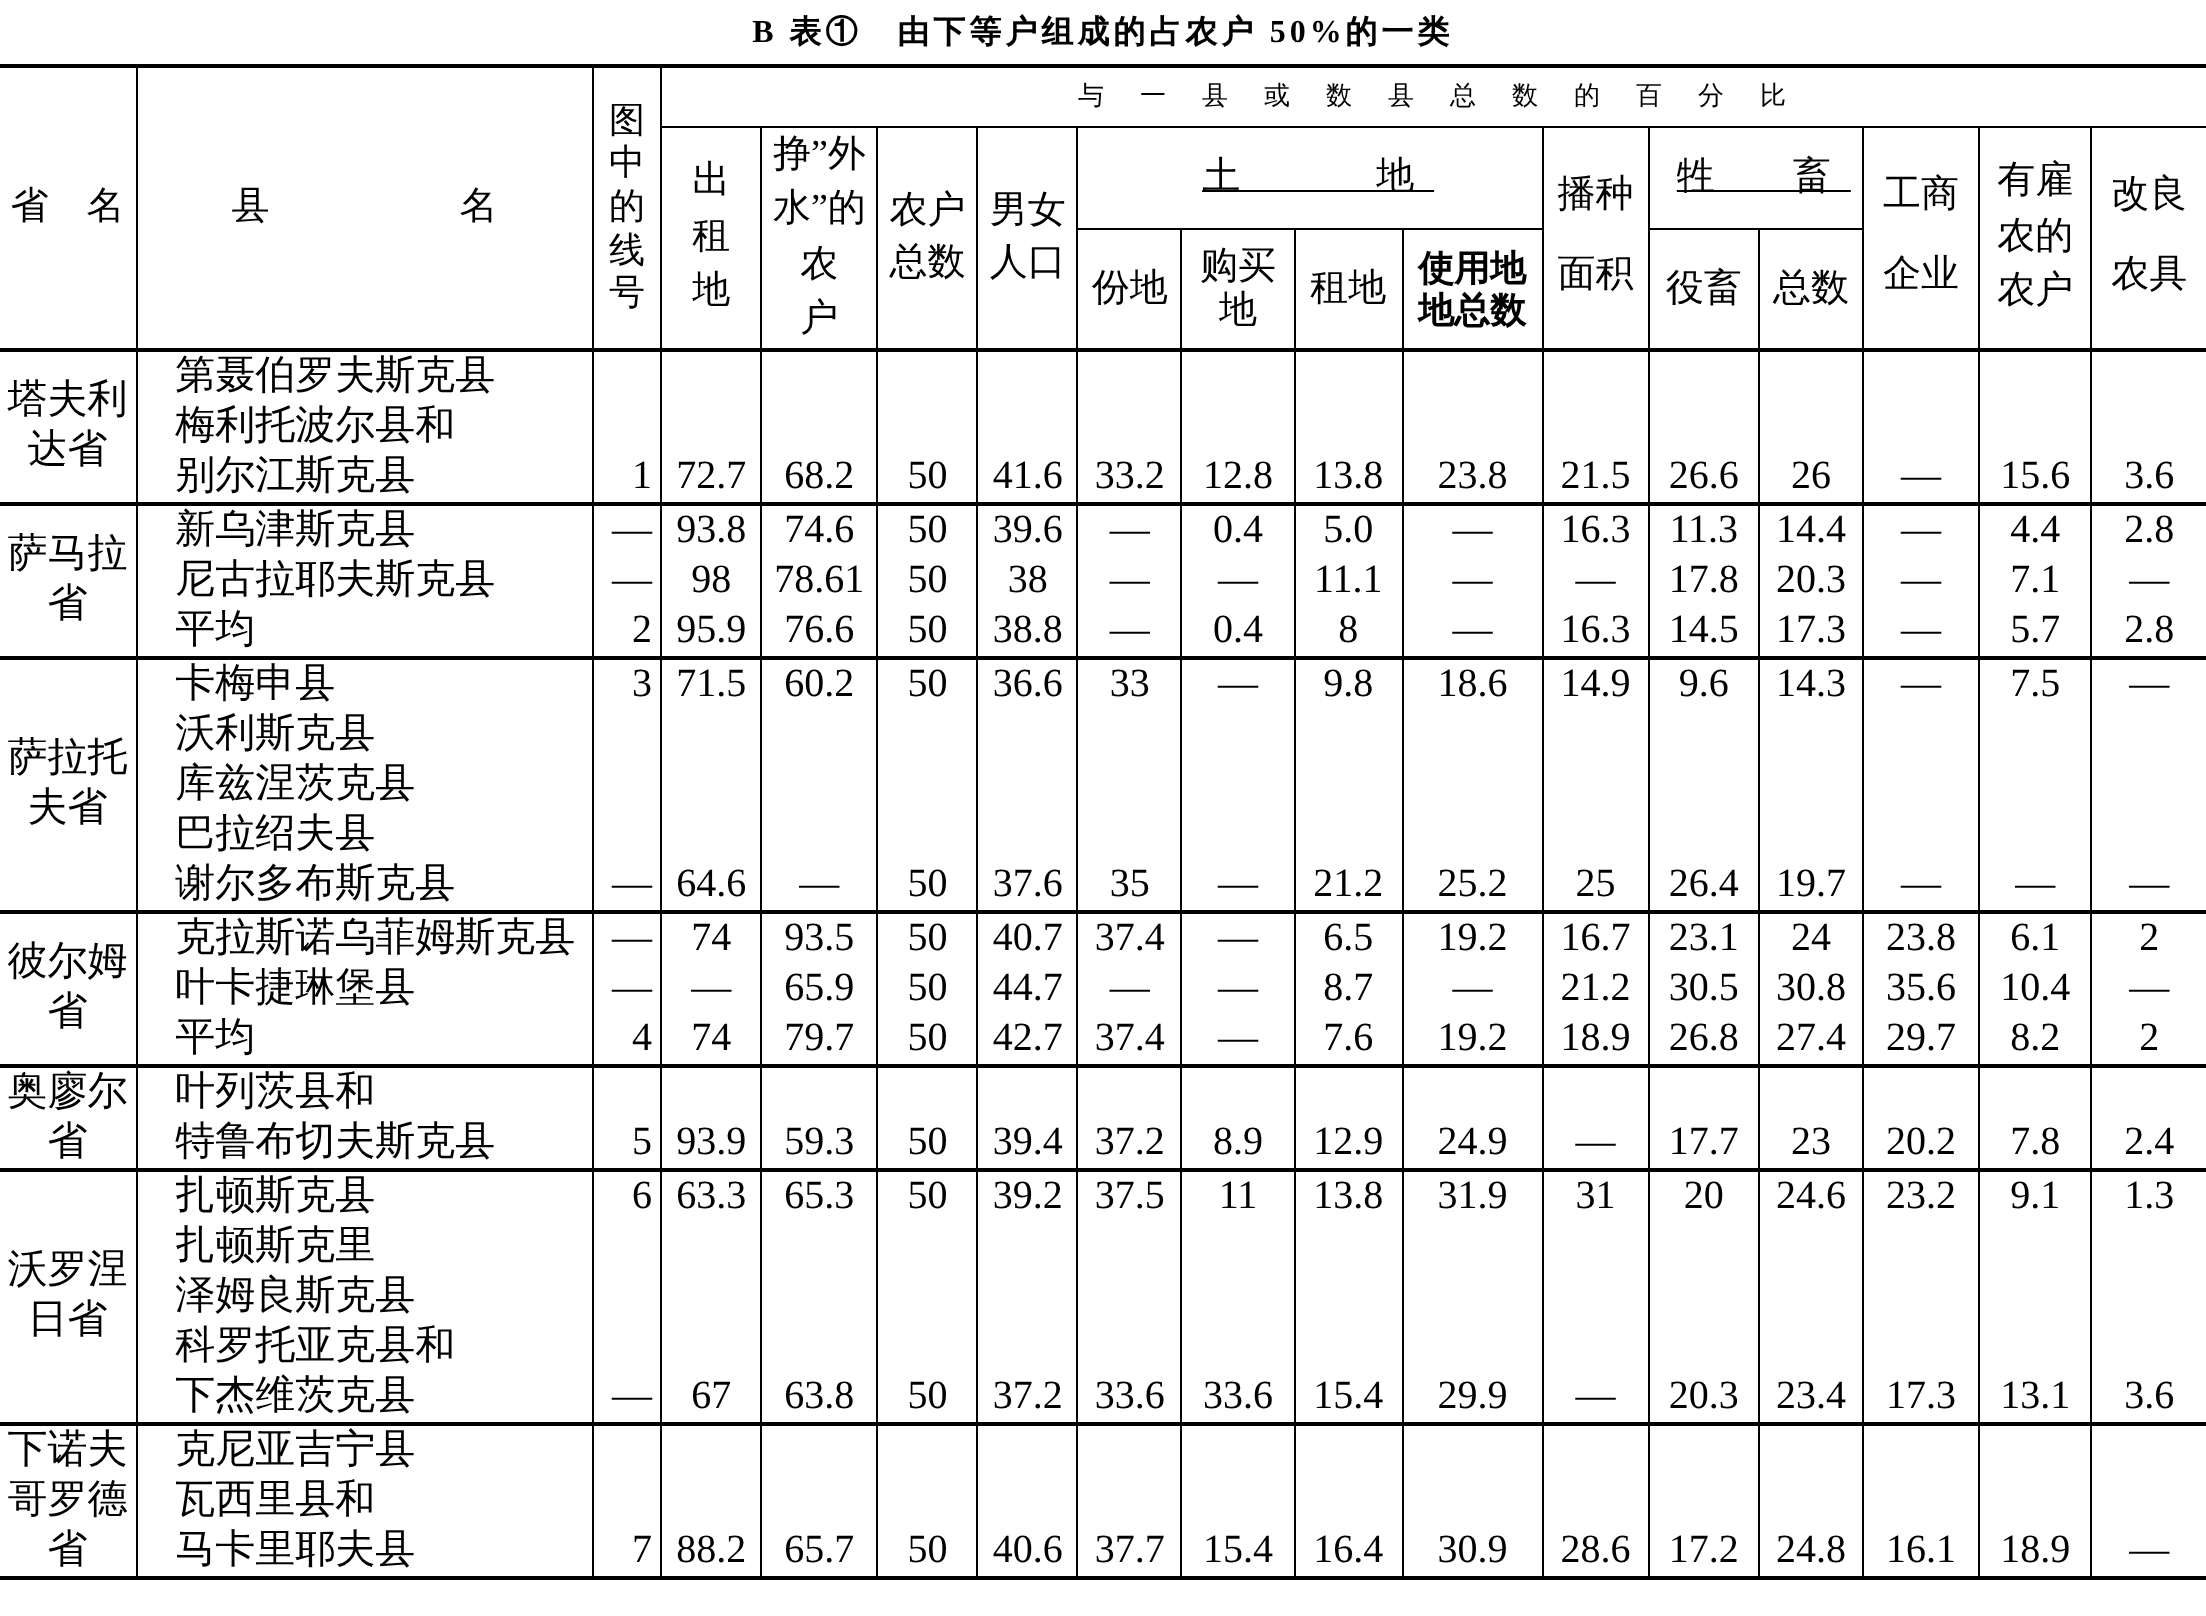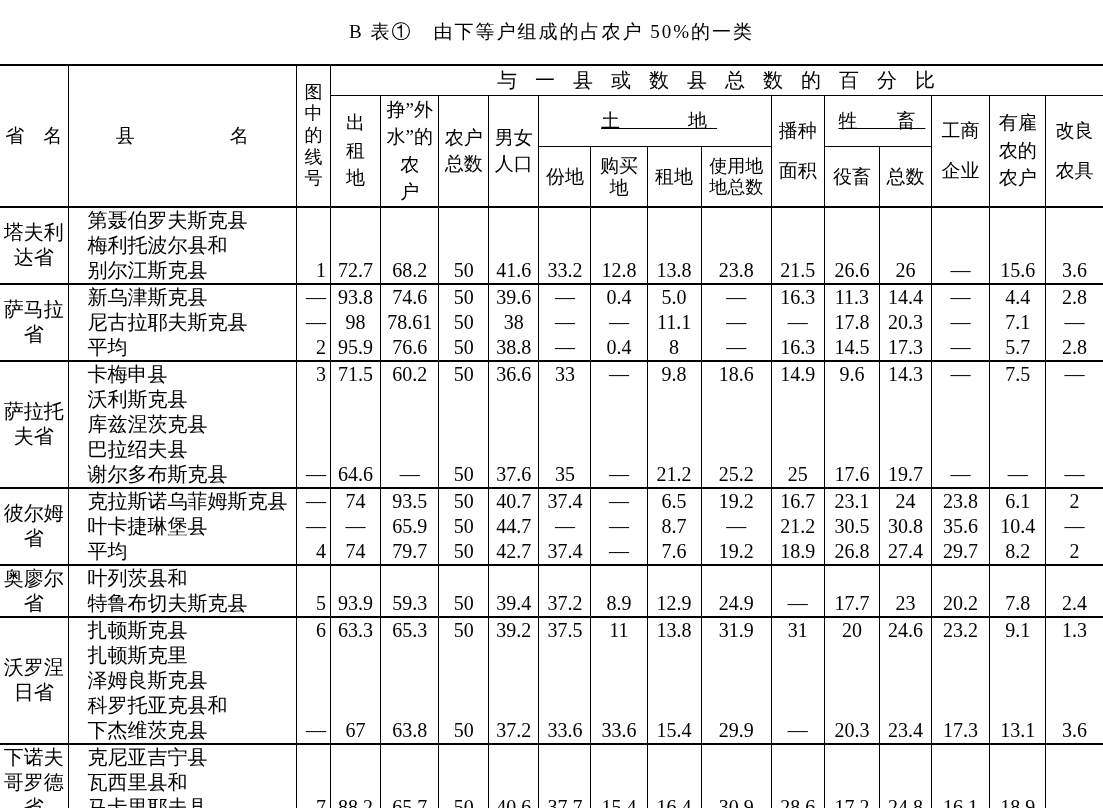--- a/index.html
+++ b/index.html
@@ -3,46 +3,46 @@
 <meta charset="utf-8">
 <style>
   * { box-sizing: border-box; }
   html,body { margin:0; padding:0; }
   body {
     width:1103px; height:808px; background:#fff; color:#000;
     font-family:"Liberation Serif","DejaVu Serif",serif;
     overflow:hidden;
   }
   .title {
-    height:64px; display:flex; align-items:center; justify-content:center;
-    font-size:19px; font-weight:normal; letter-spacing:2px;
+    height:32px; display:flex; align-items:center; justify-content:center;
+    font-size:16px; font-weight:bold; letter-spacing:2px;
   }
   table {
     width:1103px; border-collapse:collapse; table-layout:fixed;
     border-top:2px solid #000; border-bottom:2px solid #000;
   }
   th, td {
     border-left:1px solid #000; font-weight:normal; padding:0 2px;
     white-space:pre-line; overflow:hidden;
   }
   th.province, td.province { border-left:none; }
   thead th { text-align:center; vertical-align:middle; font-size:19px; line-height:1.35; }
   thead { border-bottom:2px solid #000; }
   tr.hrowA { height:30px; }
   tr.hrowB { height:40px; }
   tr.hrowC { height:46px; }
   tr.hrowB th { border-top:1px solid #000; }
   tr.hrowC th { border-top:1px solid #000; }
-  th.percent-span { letter-spacing:18px; padding-left:18px; font-size:20px; }
+  th.percent-span { letter-spacing:18px; padding-left:18px; font-size:13px; }
   th.group-label { letter-spacing:10px; padding-left:10px;text-decoration:underline; }
   th.lines3 { line-height:1.45; }
-  th.gapped { line-height:2.1; }
+  th.gapped { line-height:2.1;font-family:Liberation Mono, monospace; }
   th.tight { line-height:1.15; }
   th.vtext { line-height:1.2; font-size:18px; padding:0; }
-  th.small { font-size:18px; }
+  th.small { font-size:18px;font-weight:bold; }
   tbody td { font-size:20px; line-height:25px; vertical-align:bottom; text-align:center; }
   td.county { text-align:left; padding-left:19px; vertical-align:top; }
   td.province { text-align:center; vertical-align:middle;margin-left:16px; }
   td.lineno { text-align:right; padding-right:4px; }
   tr.group-start td { border-top:2px solid #000; }
 </style>
 </head>
 <body>
 
 <div class="title">B 表①　由下等户组成的占农户 50%的一类</div>
@@ -216,21 +216,21 @@
         <td class="lineno">—</td>
         <td class="val">64.6</td>
         <td class="val">—</td>
         <td class="val">50</td>
         <td class="val">37.6</td>
         <td class="val">35</td>
         <td class="val">—</td>
         <td class="val">21.2</td>
         <td class="val">25.2</td>
         <td class="val">25</td>
-        <td class="val">17.6</td>
+        <td class="val">26.4</td>
         <td class="val">19.7</td>
         <td class="val">—</td>
         <td class="val">—</td>
         <td class="val">—</td>
       </tr>
       <tr class="group-start">
         <td rowspan="3" class="province">彼尔姆省</td>
         <td class="county">克拉斯诺乌菲姆斯克县</td>
         <td class="lineno">—</td>
         <td class="val">74</td>

